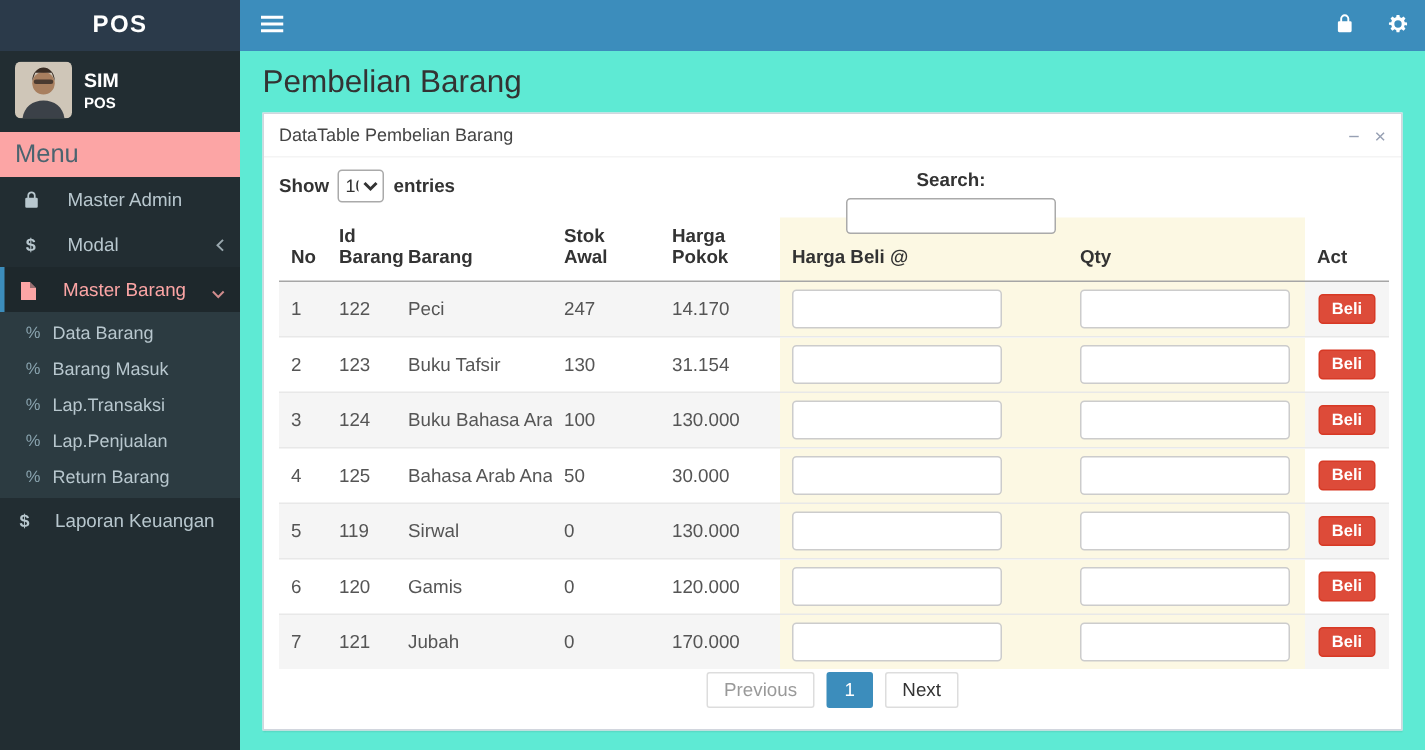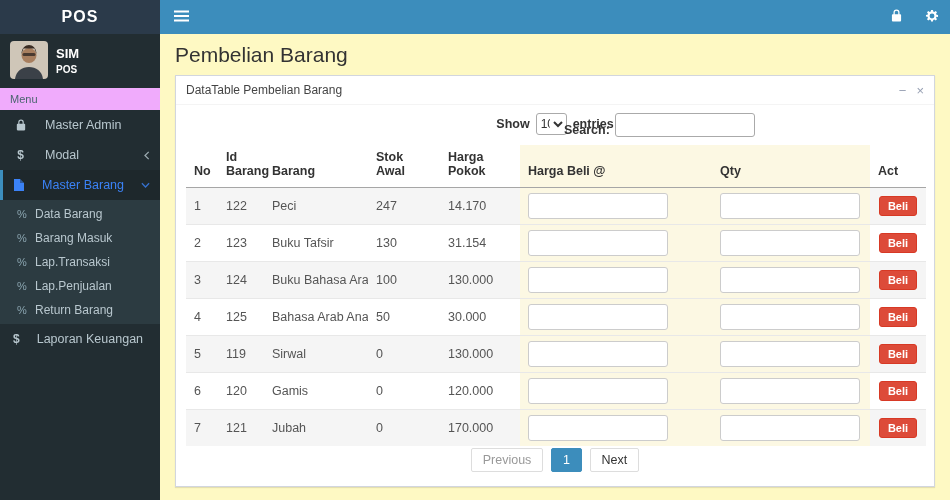--- a/index.html
+++ b/index.html
@@ -14,44 +14,44 @@
   .hamburger { width: 42px; height: 34px; display: flex; align-items: center; justify-content: center; cursor: pointer; }
   .nav-right { margin-left: auto; display: flex; }
   .nav-icon { width: 36px; height: 34px; display: flex; align-items: center; justify-content: center; cursor: pointer; color: #fff; }
 
   
   .sidebar { position: absolute; top: 34px; left: 0; bottom: 0; width: 160px; background: #222d32; color: #b8c7ce; }
   .user-panel { display: flex; align-items: center; gap: 8px; padding: 7px 10px 9px; }
   .avatar { width: 38px; height: 38px; border-radius: 4px; overflow: hidden; flex: 0 0 auto; }
   .user-text .u-name { color: #fff; font-weight: bold; font-size: 13px; }
   .user-text .u-role { color: #fff; font-weight: bold; font-size: 10px; margin-top: 3px; }
-  .menu-header { background: #f0abfc; color: #4b646f; font-size: 11px; padding: 5px 10px; }
+  .menu-header { background: #fca5a5; color: #4b646f; font-size: 17px; padding: 5px 10px; }
   .menu-item { display: flex; align-items: center; gap: 17px; padding: 8px 10px; font-size: 12.5px; cursor: pointer; border-left: 3px solid transparent; }
-  .menu-item.active { background: #1e282c; color: #3b82f6; border-left-color: #3c8dbc; }
+  .menu-item.active { background: #1e282c; color: #fca5a5; border-left-color: #3c8dbc; align-items: flex-end; }
   .mi-icon { width: 15px; display: inline-flex; justify-content: center; font-size: 12px; }
   .mi-label { flex: 1; white-space: nowrap; }
   .mi-chev { margin-left: auto; opacity: .8; display: inline-flex; }
   .submenu { background: #2c3b41; padding: 2px 0; }
   .submenu-item { display: flex; align-items: center; gap: 7px; padding: 5px 10px 5px 16px; font-size: 12px; color: #b8c7ce; cursor: pointer; }
   .smi-icon { color: #8aa4af; font-size: 11px; width: 12px; display: inline-flex; justify-content: center; }
 
   
-  .content { position: absolute; top: 34px; left: 160px; right: 0; bottom: 0; background: #fef9c3; overflow: hidden; }
+  .content { position: absolute; top: 34px; left: 160px; right: 0; bottom: 0; background: #5eead4; overflow: hidden; }
   .page-title { font-size: 21px; font-weight: normal; color: #333; padding: 9px 15px 8px; }
   .box { background: #fff; margin: 0 15px 12px; border: 1px solid #d2d6de; border-top: 1px solid #d2d6de; box-shadow: 0 1px 1px rgba(0,0,0,.1); }
   .box-header { display: flex; align-items: center; padding: 7px 10px; border-bottom: 1px solid #f4f4f4; }
   .box-title { font-size: 12px; color: #444; }
   .box-tools { margin-left: auto; display: flex; gap: 10px; }
   .box-tool { color: #97a0b3; font-size: 13px; cursor: pointer; line-height: 1; }
   .box-body { padding: 8px 10px 10px; }
 
   .dt-controls { position: relative; height: 28px; margin-bottom: 4px; }
-  .length-ctrl { display: flex; align-items: center; gap: 6px; font-weight: bold; font-size: 12.5px; color: #333; justify-content: center; }
+  .length-ctrl { display: flex; align-items: center; gap: 6px; font-weight: bold; font-size: 12.5px; color: #333; }
   .length-ctrl select { height: 22px; width: 31px; border: 1px solid #aaa; border-radius: 3px; background: #fff; font-size: 12px; color: #333; }
-  .search-ctrl { position: absolute; left: 378px; top: 0; display: flex; align-items: flex-end; gap: 5px; font-weight: bold; font-size: 12.5px; }
+  .search-ctrl { position: absolute; left: 378px; top: 0; display: flex; align-items: center; gap: 5px; font-weight: bold; font-size: 12.5px; flex-direction: column; }
   .search-ctrl input { width: 140px; height: 24px; border: 1px solid #aaa; border-radius: 3px; padding: 2px 6px; font-size: 12px; }
 
   table.dt { width: 100%; border-collapse: collapse; table-layout: fixed; }
   table.dt th { text-align: left; font-size: 12.5px; font-weight: bold; color: #333; padding: 5px 8px 9px; vertical-align: bottom; border-bottom: 1px solid #a6a6a6; cursor: pointer; }
   table.dt td { font-size: 12.5px; color: #555; padding: 5px 8px; height: 36px; vertical-align: middle; border-top: 1px solid #e8e8e8; overflow: hidden; white-space: nowrap; }
   table.dt tbody tr:first-child td { border-top: none; }
   table.dt tbody tr:nth-child(odd) td { background: #f5f5f5; }
   table.dt th.hl, table.dt td.hl { background: #fcf8e3 !important; }
   .cell-input { width: 140px; height: 26px; border: 1px solid #ccc; border-radius: 3px; background: #fff; padding: 2px 6px; font-size: 12px; }
   td.act { text-align: center; }

